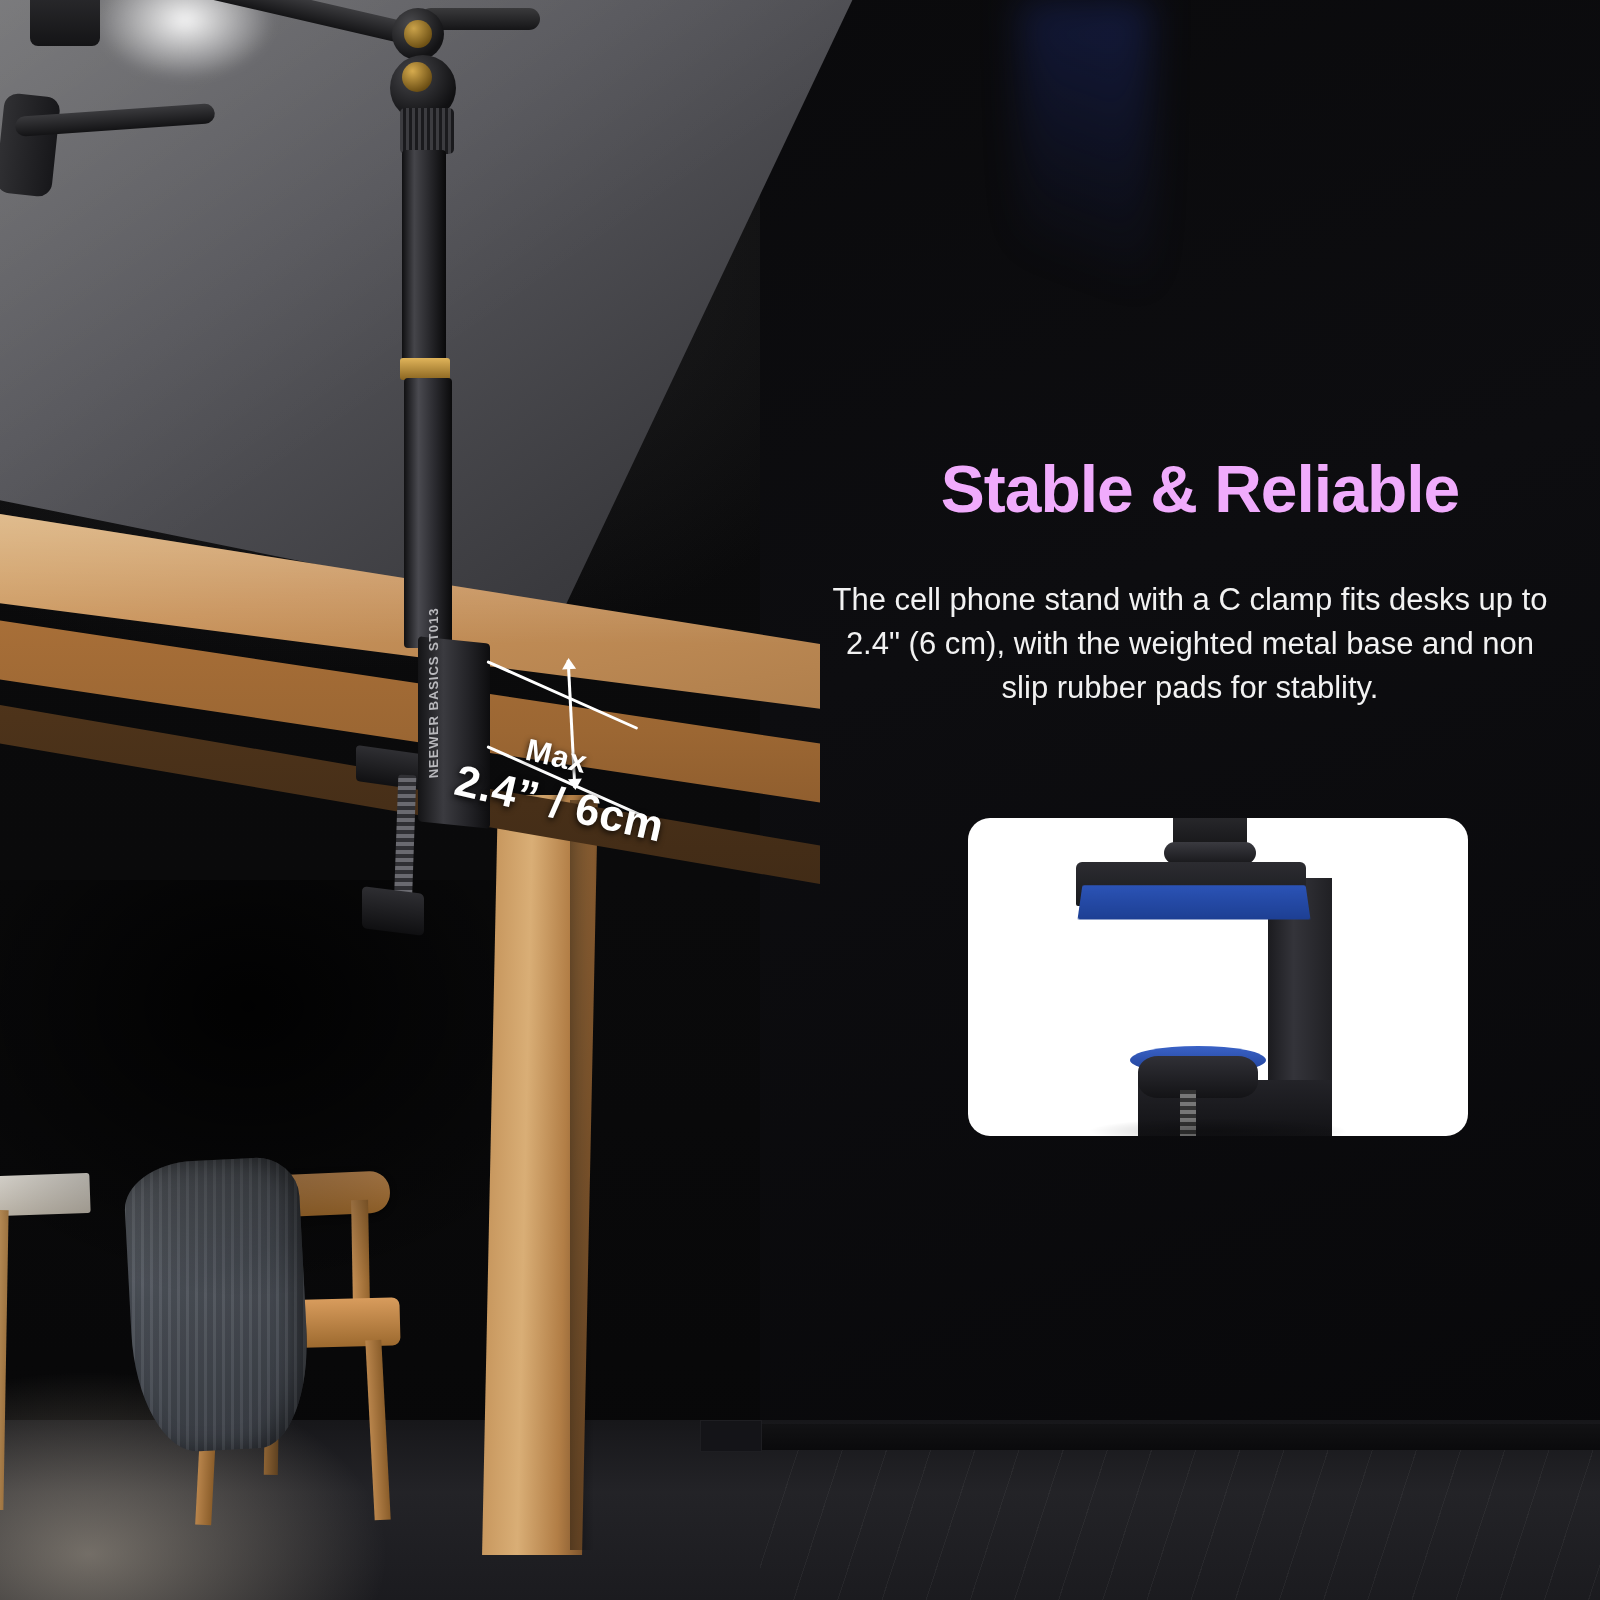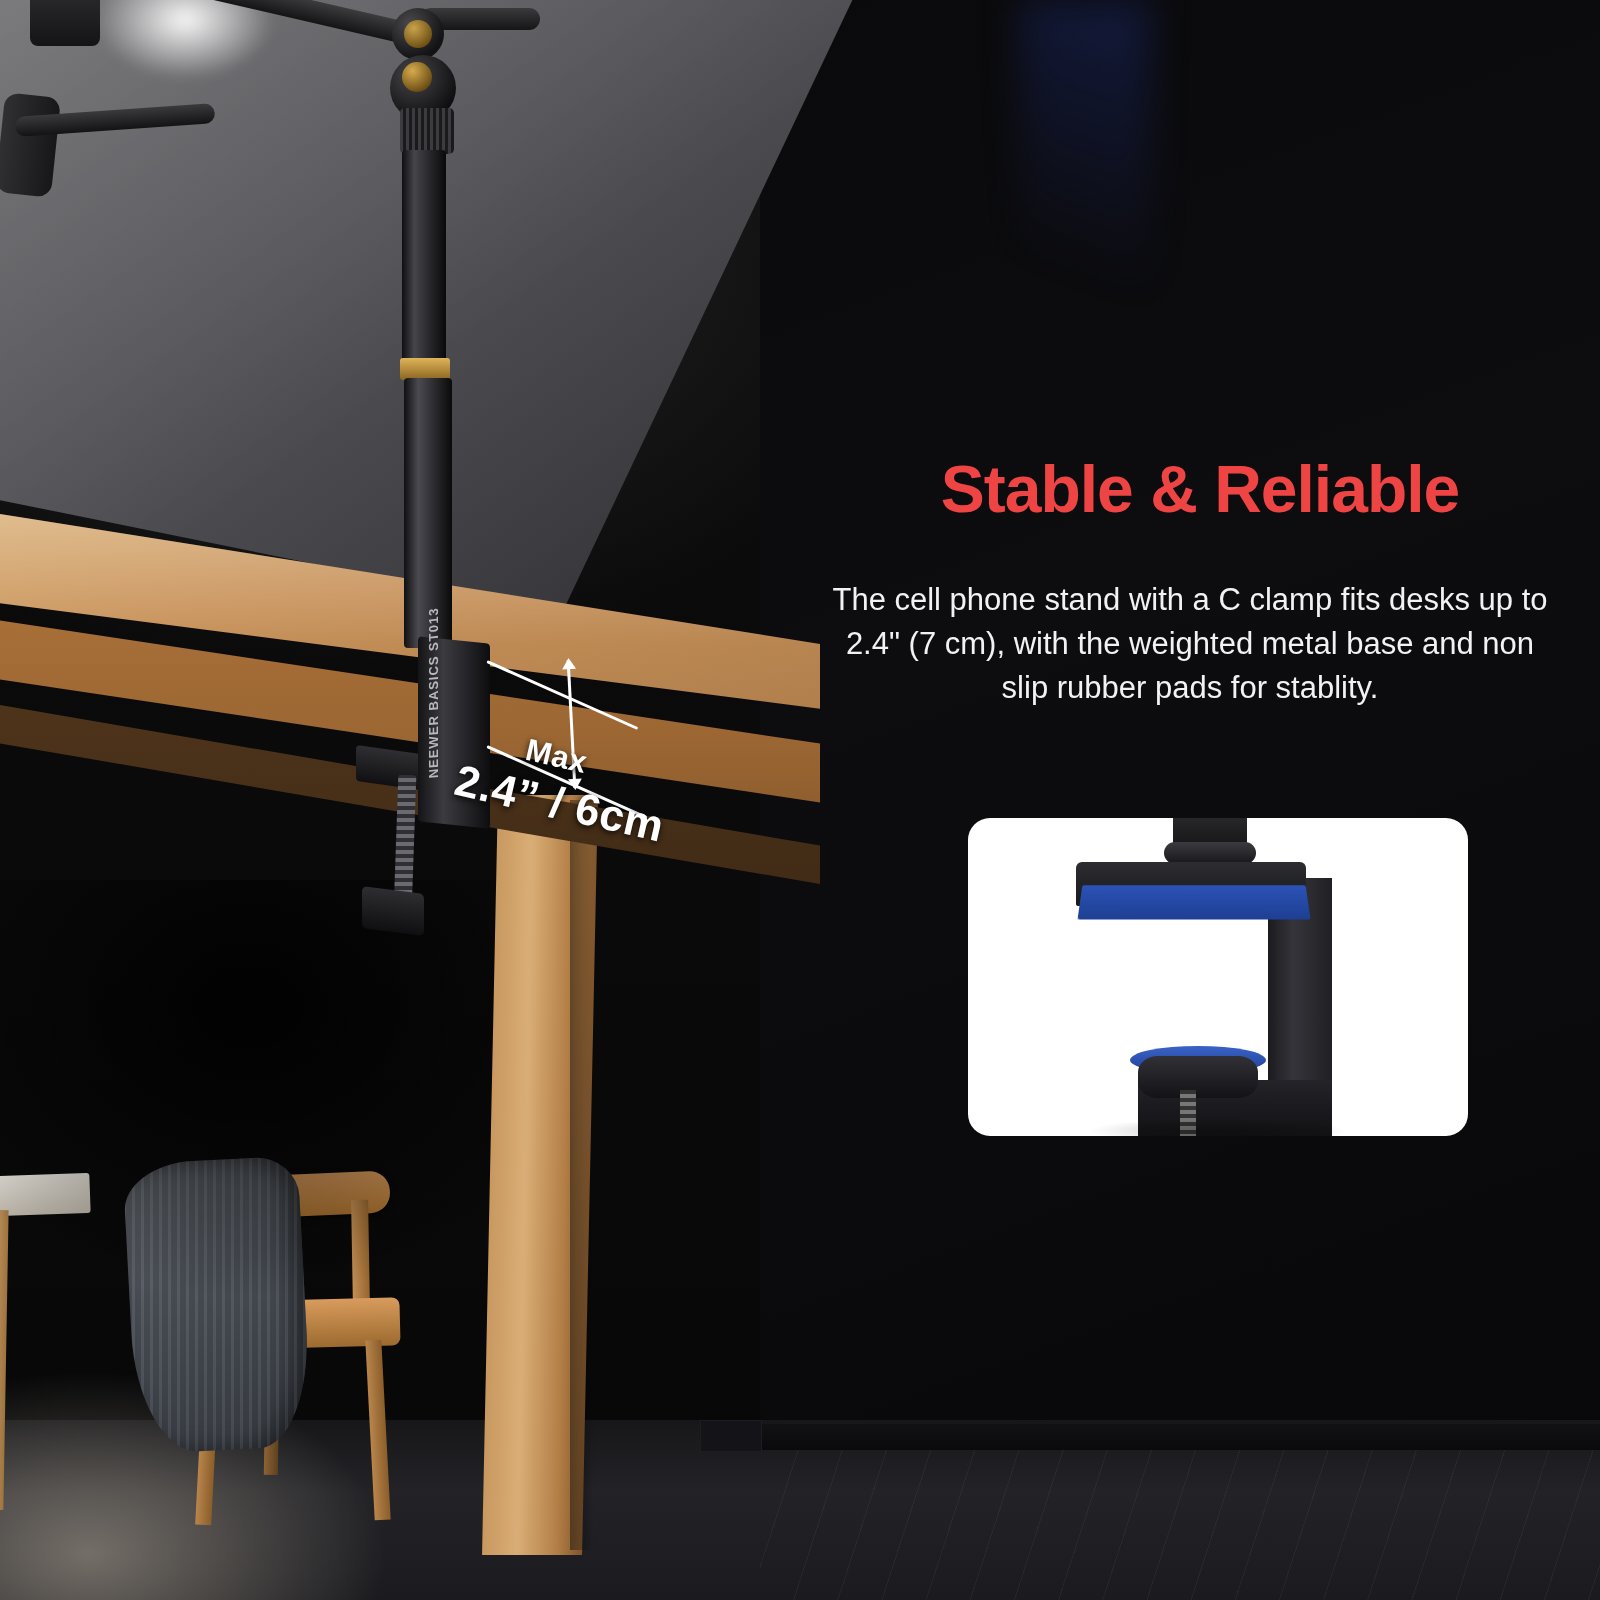--- a/index.html
+++ b/index.html
@@ -332,21 +332,21 @@
     transform-origin: left top;
     white-space: nowrap;
   }
   .meas-max { font-size: 31px; letter-spacing: 0.5px; display: block; margin-left: 62px;}
   .meas-val { font-size: 44px; letter-spacing: 0.5px; display: block; margin-top: 2px;}
 
   
   .headline {
     position: absolute;
     left: 830px; top: 455px; width: 740px;
-    color: #ef4444;
+    color: #f0abfc;
     font-size: 66px;
     font-weight: 700;
     letter-spacing: -1px;
     text-align: center;
     line-height: 1.05;
   }
   .subcopy {
     position: absolute;
     left: 830px; top: 578px; width: 720px;
     color: #f2f2f2;
@@ -483,21 +483,21 @@
 
   <div class="meas-line-top"></div>
   <div class="meas-line-bot"></div>
   <div class="meas-arrow"></div>
   <div class="meas-text">
     <span class="meas-max">Max</span>
     <span class="meas-val">2.4” / 6cm</span>
   </div>
 
   <div class="headline">Stable &amp; Reliable</div>
-  <div class="subcopy">The cell phone stand with a C clamp fits desks up to 2.4" (7 cm), with the weighted metal base and non slip rubber pads for stablity.</div>
+  <div class="subcopy">The cell phone stand with a C clamp fits desks up to 2.4" (6 cm), with the weighted metal base and non slip rubber pads for stablity.</div>
 
   <div class="inset-card">
     <div class="inset-neck"></div>
     <div class="inset-neck-ring"></div>
     <div class="inset-arm-vert"></div>
     <div class="inset-top-plate"></div>
     <div class="inset-pad-top"></div>
     <div class="inset-arm-bottom"></div>
     <div class="inset-pad-bottom"></div>
     <div class="inset-knob"></div>

